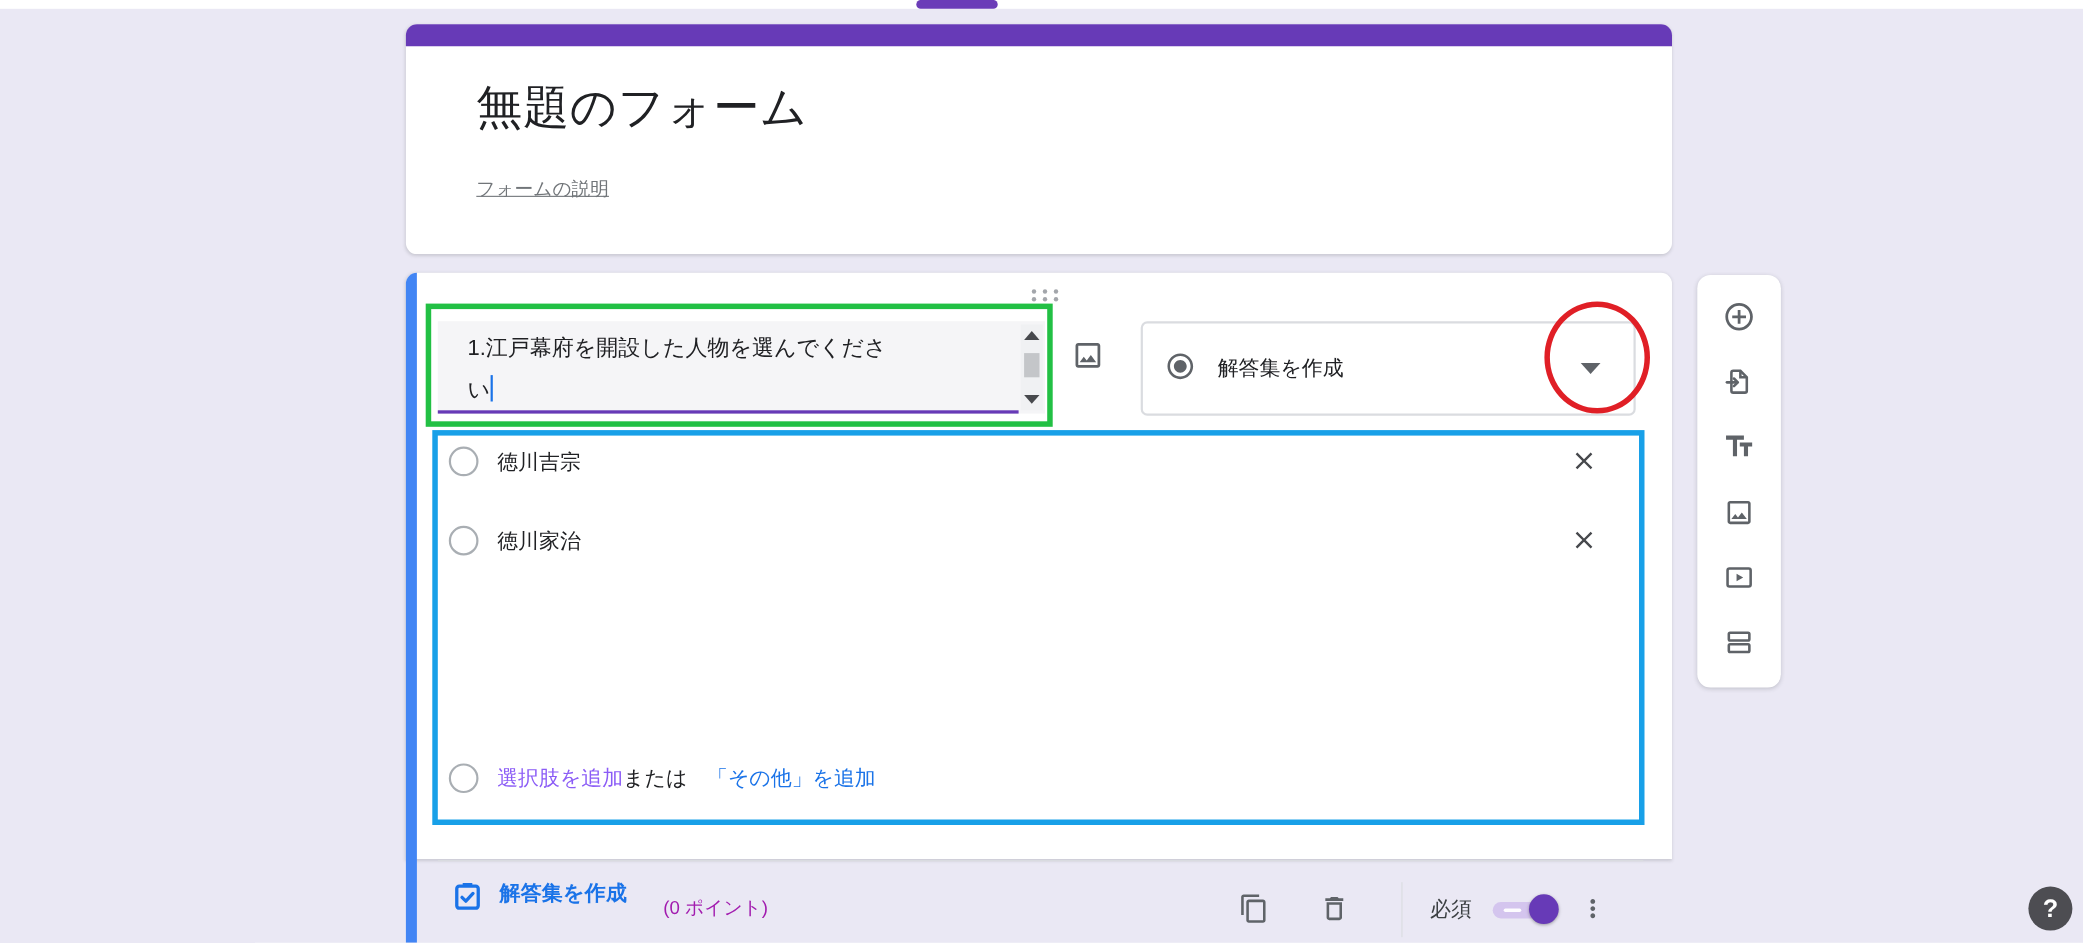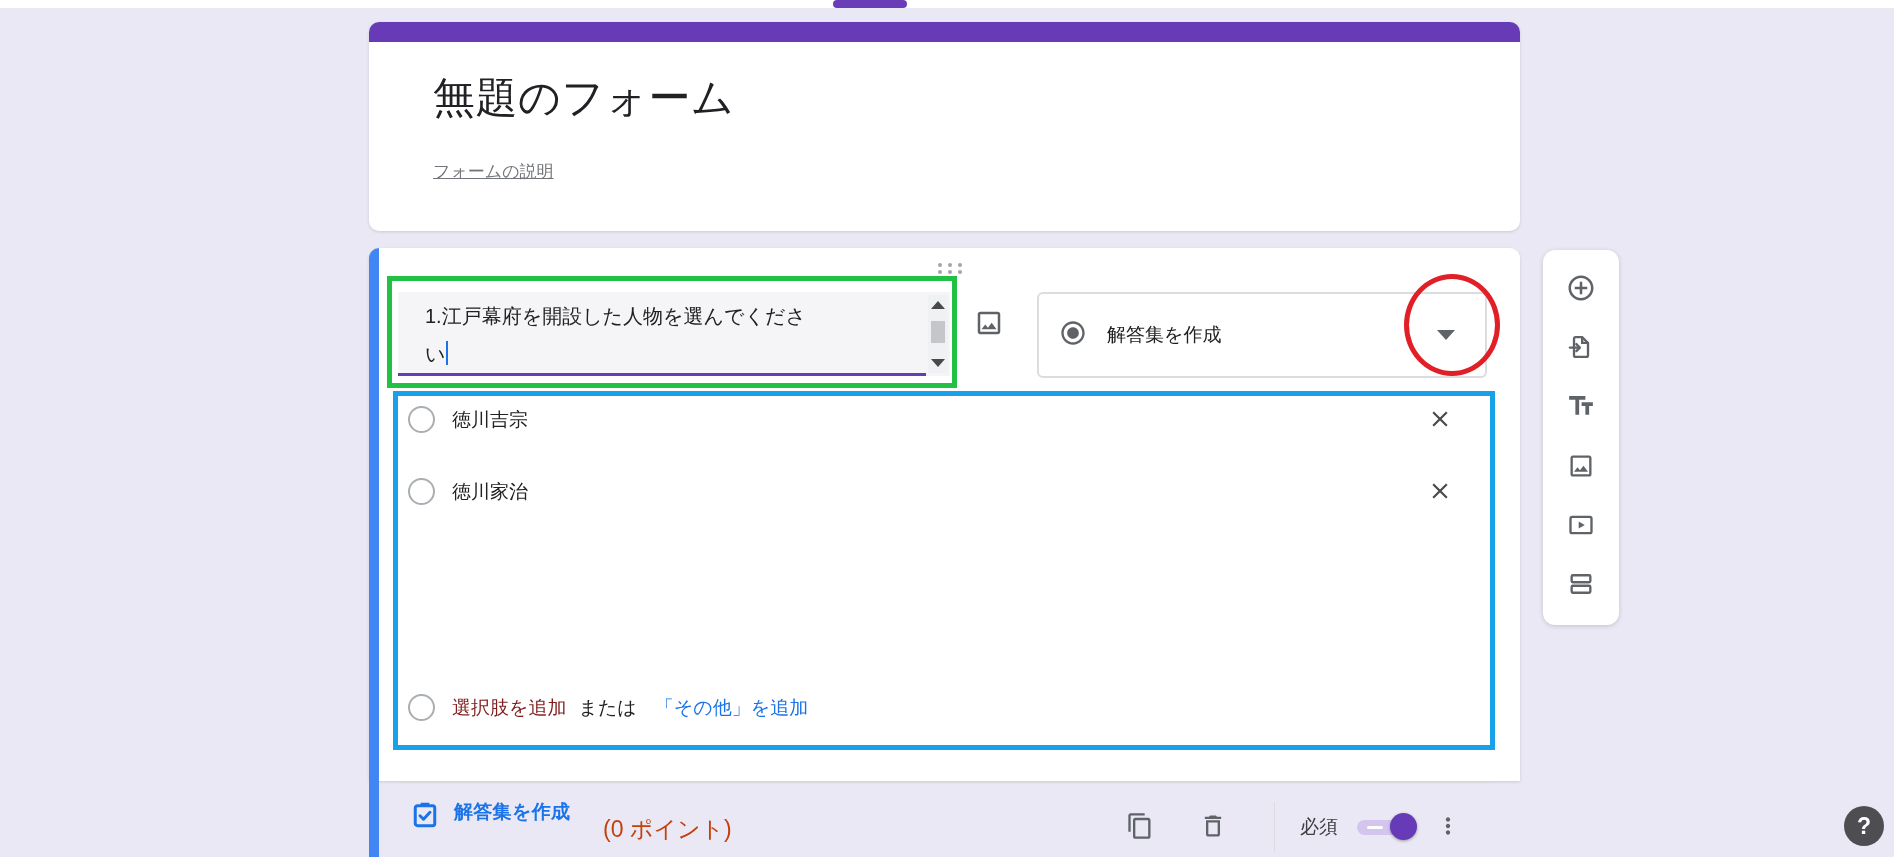--- a/index.html
+++ b/index.html
@@ -50,31 +50,31 @@
   .type-select { position:absolute; left:668px; top:44px; width:450px; height:86px; background:#fff; border:2px solid #DADCE0; border-radius:6px; display:flex; align-items:center; padding-left:20px; cursor:pointer; }
   .type-select .t-label { margin-left:20px; font-size:19px; color:#202124; }
   .caret { position:absolute; right:30px; top:36px; width:0; height:0; border-left:9px solid transparent; border-right:9px solid transparent; border-top:10px solid #5F6368; }
   .radio-glyph { color:#5F6368; }
 
   
   .opt-row { position:absolute; left:29px; width:1093px; height:40px; }
   .opt-radio { position:absolute; left:10px; top:6px; width:27px; height:27px; border:2px solid #A9AEB3; border-radius:50%; background:#fff; }
   .opt-label { position:absolute; left:54px; top:7px; font-size:19px; color:#202124; white-space:nowrap; }
   .opt-x { position:absolute; left:1026px; top:4px; width:32px; height:32px; border:none; background:transparent; color:#47494D; cursor:pointer; display:flex; align-items:center; justify-content:center; }
-  .add-gray { color:#7f1d1d;font-family:Liberation Serif, serif; }
-  .add-or { color:#202124; margin-left:12px; }
+  .add-gray { color:#8b5cf6;font-family:Liberation Serif, serif; }
+  .add-or { color:#202124; }
   .add-other { color:#1A73E8; margin-left:18px; cursor:pointer; }
 
   .q-divider { position:absolute; left:29px; top:534px; width:1096px; height:1px; background:#DADCE0; }
 
   
   .answer-key { position:absolute; left:41px; top:551px; display:flex; align-items:flex-start; gap:14px; background:transparent; border:none; cursor:pointer; }
   .answer-key .ak-label { font-size:19px; color:#1A73E8; font-weight:bold; letter-spacing:.3px; }
   .ak-icon { color:#1A73E8; }
-  .points { position:absolute; left:234px; top:566px; font-size:23px; color:#c2410c; }
+  .points { position:absolute; left:234px; top:566px; font-size:17px; color:#a21caf; }
 
   .ftr-btn { position:absolute; top:555px; width:48px; height:48px; display:flex; align-items:center; justify-content:center; color:#5F6368; background:transparent; border:none; cursor:pointer; }
   .copy-btn  { left:747px; }
   .trash-btn { left:820px; }
   .more-btn  { left:1055px; }
   .v-div { position:absolute; left:905px; top:554px; width:1px; height:50px; background:#DADCE0; }
   .required-label { position:absolute; left:931px; top:566px; font-size:19px; color:#3C4043; }
 
   .toggle { position:absolute; left:988px; top:565px; width:62px; height:28px; cursor:pointer; }
   .toggle .track { position:absolute; left:0; top:7px; width:48px; height:15px; border-radius:8px; background:#D4C5EE; }

